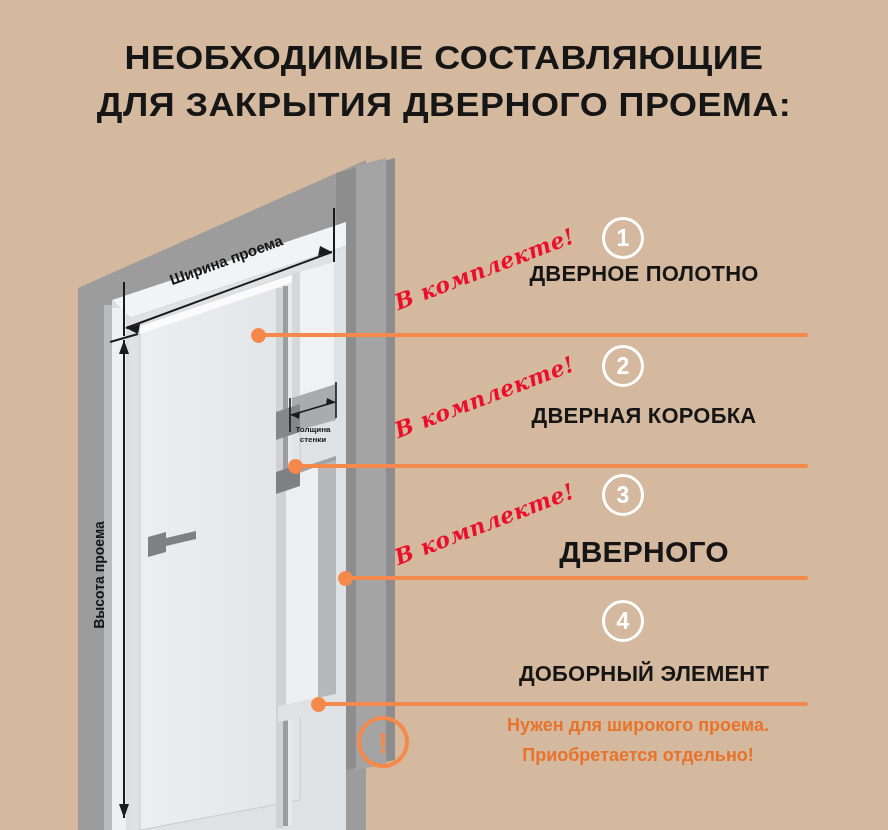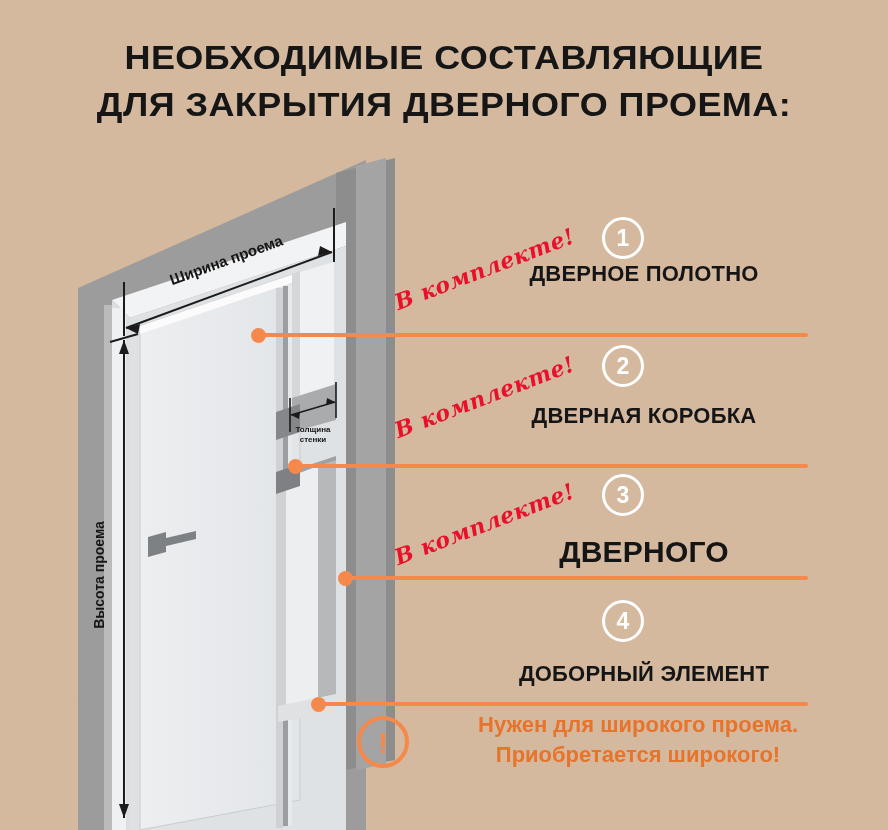--- a/index.html
+++ b/index.html
@@ -82,21 +82,21 @@
   .warn-bang{
     position:absolute;left:0;top:0;width:100%;
     text-align:center;color:#f5894c;font-weight:bold;
     font-size:30px;line-height:45px;
   }
   .foot-text{
     position:absolute;left:48px;top:6px;width:470px;
     text-align:center;
     color:#e8732b;
     font-weight:bold;
-    font-size:22px;
+    font-size:18px;
     line-height:30px;
   }
   .foot-text span{display:block;white-space:nowrap;}
 
   
   .dim-text{
     font-family:"Liberation Sans", sans-serif;
     font-weight:bold;
     fill:#151515;
   }
@@ -230,17 +230,17 @@
       <div class="item-label" style="top:73px;font-size:22px;">ДОБОРНЫЙ ЭЛЕМЕНТ</div>
     </div>
   </div>
 
   <div class="footnote">
     <div class="warn-icon">
       <div class="warn-bang">!</div>
     </div>
     <div class="foot-text">
       <span>Нужен для широкого проема.</span>
-      <span>Приобретается широкого!</span>
+      <span>Приобретается отдельно!</span>
     </div>
   </div>
 
 </div>
 
 </body></html>

